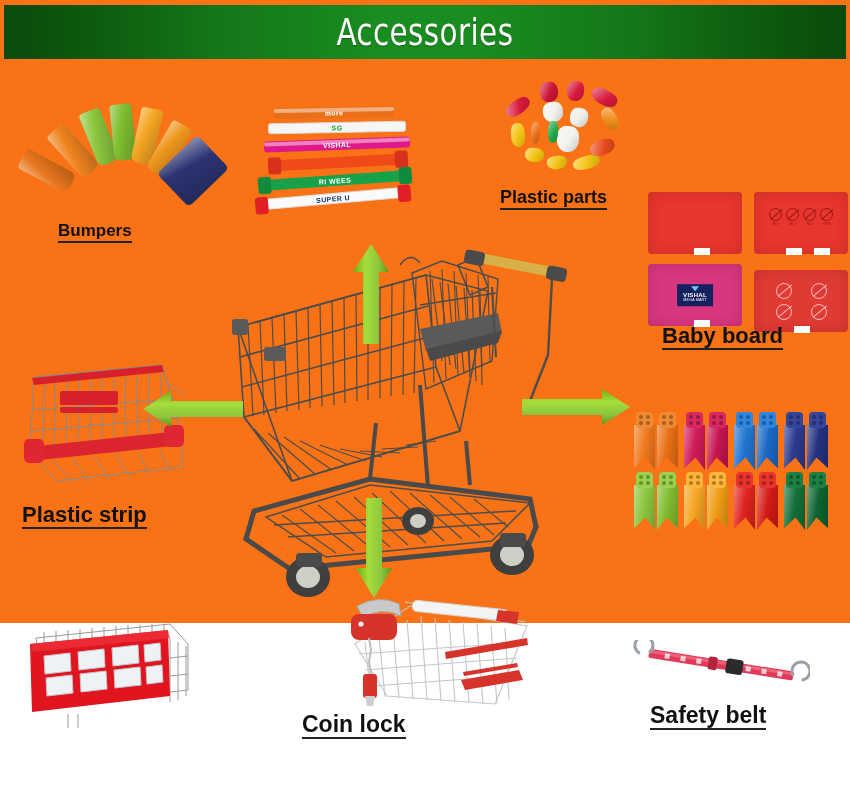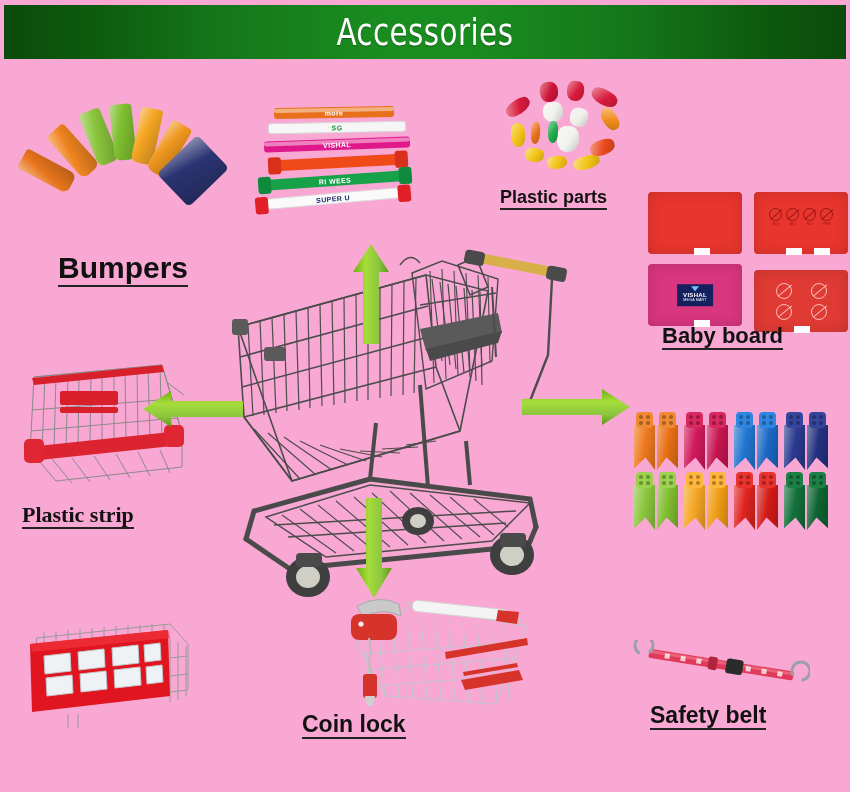--- a/index.html
+++ b/index.html
@@ -2,21 +2,21 @@
 <html><head>
 <meta charset="utf-8">
 <style>
   * { box-sizing: border-box; margin: 0; padding: 0; }
   html, body {
     width: 850px; height: 792px;
     font-family: "Liberation Sans", sans-serif;
     background: #ffffff;
     overflow: hidden;
   }
-  #page { position: relative; width: 850px; height: 792px; background: #f9a8d4; }
+  #page { position: relative; width: 850px; height: 623px; background: #f97316; }
 
   
   .banner {
     position: absolute; left: 4px; top: 5px; width: 842px; height: 54px;
     background: linear-gradient(to right,
         #0b4a0b 0%, #0d5a0d 10%, #14761a 25%, #1a8d20 45%,
         #1a8d20 55%, #14761a 75%, #0d5a0d 90%, #0b4a0b 100%);
     display: flex; align-items: center; justify-content: center;
   }
   .banner-title {
@@ -149,21 +149,21 @@
 
   <div class="cell" style="left:30px; top:95px; width:175px; height:115px;">
     <div class="bumper" style="left:6px;  top:48px; transform:rotate(-62deg); background:#e8751c;"></div>
     <div class="bumper" style="left:32px; top:28px; transform:rotate(-42deg); background:#ef8420;"></div>
     <div class="bumper" style="left:58px; top:14px; transform:rotate(-22deg); background:#8cc63e;"></div>
     <div class="bumper" style="left:82px; top:9px;  transform:rotate(-6deg);  background:#7fbf30;"></div>
     <div class="bumper" style="left:106px;top:13px; transform:rotate(12deg);  background:#f5a623;"></div>
     <div class="bumper" style="left:128px;top:26px; transform:rotate(30deg);  background:#f0971f;"></div>
     <div class="bumper" style="left:140px;top:48px; width:46px; height:56px; transform:rotate(46deg); background:#2b3472; border-radius:5px;"></div>
   </div>
-  <div class="label" style="left:58px; top:222px; font-size:30px;margin-top:30px;">Bumpers</div>
+  <div class="label" style="left:58px; top:222px; font-size:17px;">Bumpers</div>
 
   <div class="cell" style="left:258px; top:105px; width:170px; height:100px;">
     <div class="hbar" style="left:16px; top:2px;  width:120px; background:#e8701a; transform:rotate(-1deg);">
       <div class="gloss"></div>
       <div class="txt" style="color:#ffffff;">more</div>
     </div>
     <div class="hbar" style="left:10px; top:17px; width:138px; background:#f6f6f6; border:1px solid #d8d8d8; transform:rotate(-1deg);">
       <div class="txt" style="color:#1a9c3c;">SG</div>
     </div>
     <div class="hbar" style="left:6px;  top:34px; width:146px; background:#e0198a; transform:rotate(-2deg);">
@@ -296,21 +296,21 @@
 
       <path d="M16 92 L168 76 L170 90 L18 106 Z" fill="#dc2430"></path>
 
       <rect x="12" y="84" width="20" height="24" rx="5" fill="#e02632"></rect>
       <rect x="152" y="70" width="20" height="22" rx="5" fill="#e02632"></rect>
 
       <rect x="48" y="36" width="58" height="14" rx="2" fill="#d8202a"></rect>
       <rect x="48" y="52" width="58" height="6" rx="2" fill="#d8202a"></rect>
     </svg>
   </div>
-  <div class="label" style="left:22px; top:503px; font-size:22px;font-family:Liberation Serif, serif;">Plastic strip</div>
+  <div class="label" style="left:22px; top:503px; font-size:22px;">Plastic strip</div>
 
   <div class="cell" style="left:632px; top:412px; width:200px; height:125px;">
     <div class="joint-pair" style="left:2px;  top:0px;">
       <div class="joint left" style="left:0px;">
           <div class="body" style="background:#ef7a1f;"></div>
           <div class="head" style="background:#f08a32;"></div>
           <div class="dots">
             <i style="left:0;top:0"></i>
             <i style="right:0;top:0"></i>
             <i style="left:0;bottom:0"></i>

